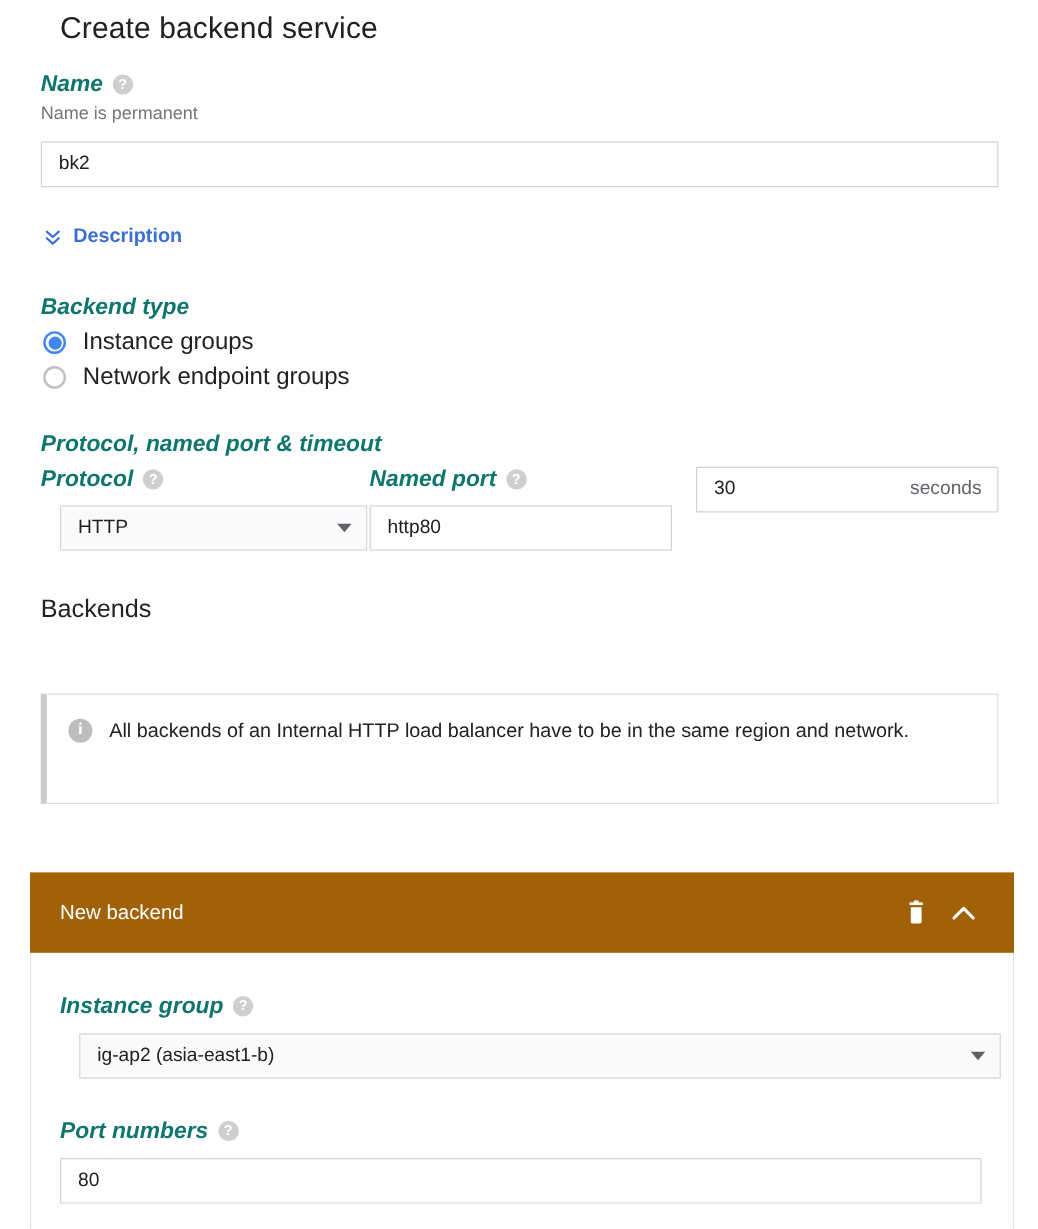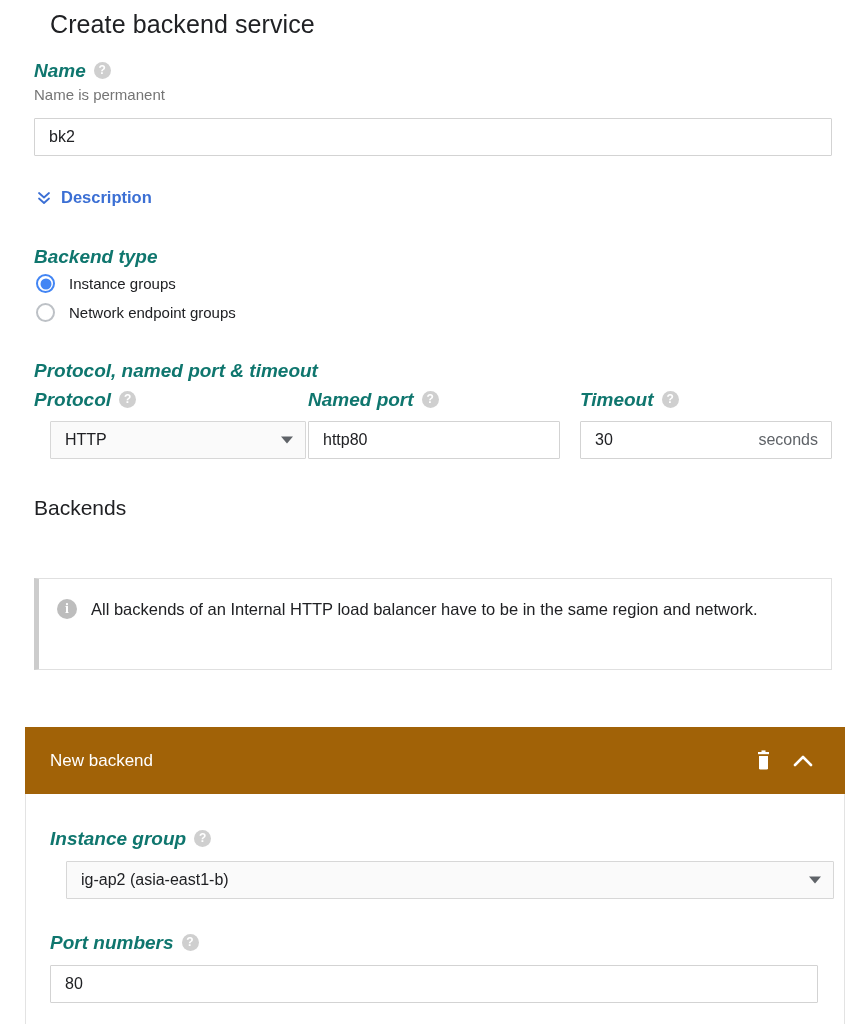--- a/index.html
+++ b/index.html
@@ -145,21 +145,21 @@
   .radio.checked { border-color: #4285f4; }
   .radio.checked::after {
     content: "";
     position: absolute;
     left: 50%; top: 50%;
     transform: translate(-50%,-50%);
     width: 11px; height: 11px;
     border-radius: 50%;
     background: #4285f4;
   }
-  .radio-label { font-size: 15px; color: #202124; }
+  .radio-label { font-size: 20px; color: #202124; }
 
   
   .section-label-pnt { position: absolute; left: 34px; top: 360px; }
 
   .col-protocol  { position: absolute; left: 34px;  top: 389px; width: 256px; }
   .col-namedport { position: absolute; left: 308px; top: 389px; width: 252px; }
   .col-timeout   { position: absolute; left: 580px; top: 389px; width: 252px; }
   .col-head { margin-bottom: 10px; white-space: nowrap; }
 
   .timeout-wrap { position: relative; }
@@ -314,23 +314,20 @@
   </div>
 
   <div class="col-namedport">
     <div class="col-head">
       <span class="field-label">Named port</span><span class="help-icon">?</span>
     </div>
     <input class="text-input" type="text" value="http80" style="">
   </div>
 
   <div class="col-timeout">
-    <div class="col-head">
-      <span class="field-label">Timeout</span><span class="help-icon">?</span>
-    </div>
     <div class="timeout-wrap">
       <input class="text-input timeout-input" type="text" value="30" style="">
       <span class="timeout-suffix">seconds</span>
     </div>
   </div>
 
   <div class="backends-title">Backends</div>
 
 
   <div class="info-box">

